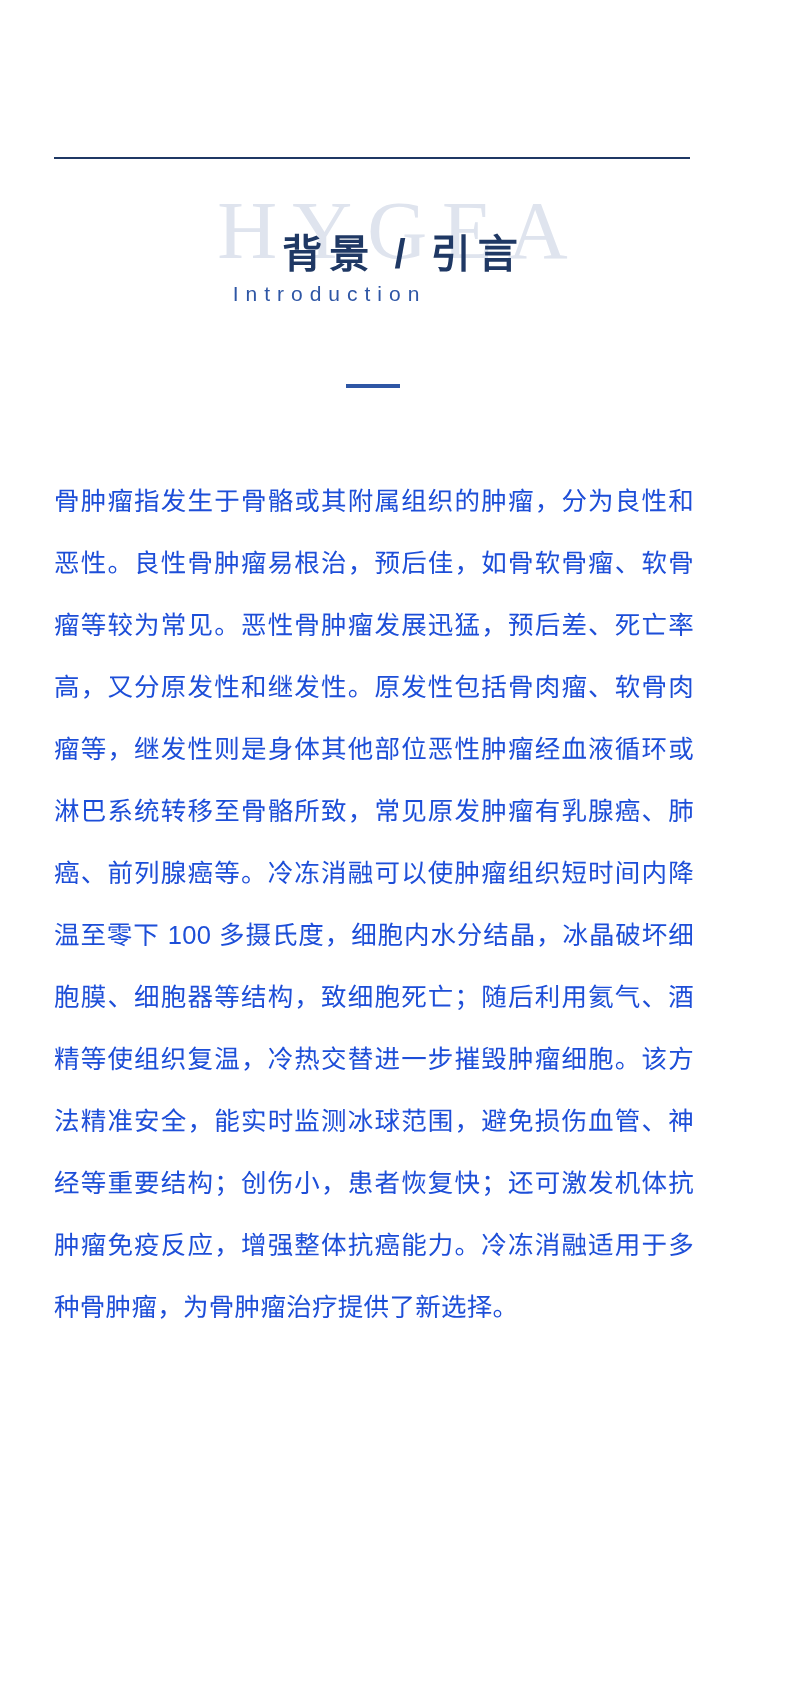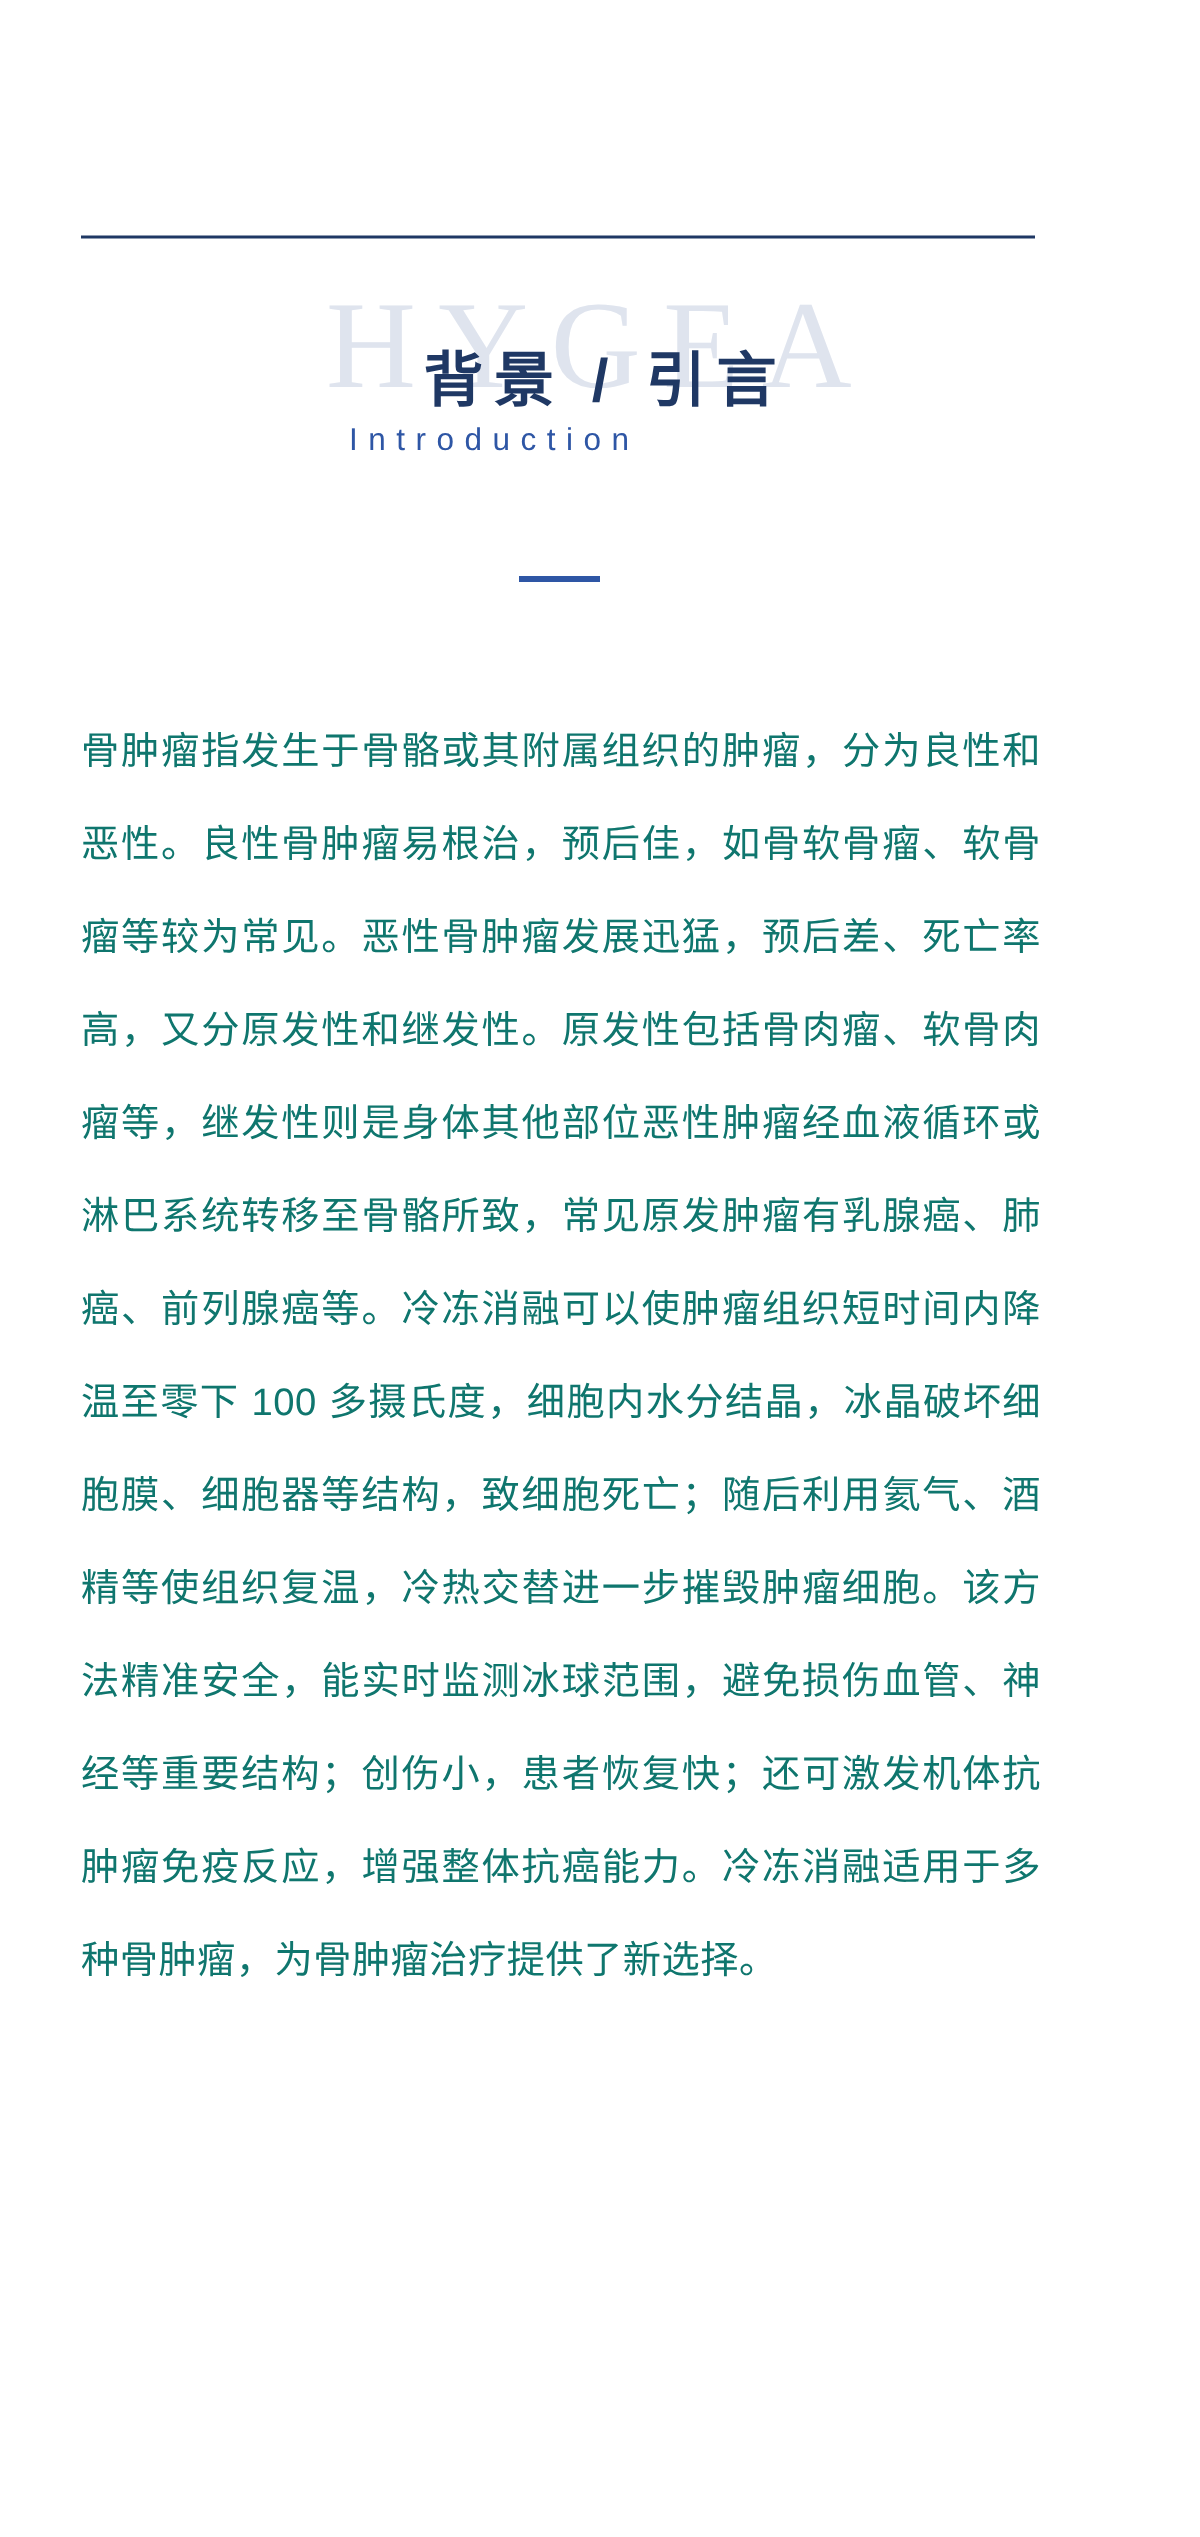--- a/index.html
+++ b/index.html
@@ -97,21 +97,21 @@
   }
 
   
   .body-text {
     position: absolute;
     left: 54px;
     top: 470px;
     width: 640px;
     font-size: 25.5px;
     line-height: 62px;
-    color: #0f766e;
+    color: #1d4ed8;
     text-align: justify;
     text-justify: inter-ideograph;
     letter-spacing: 0.3px;
   }
   .body-text p {
     margin: 0;
   }
 </style>
 </head>
 <body>

